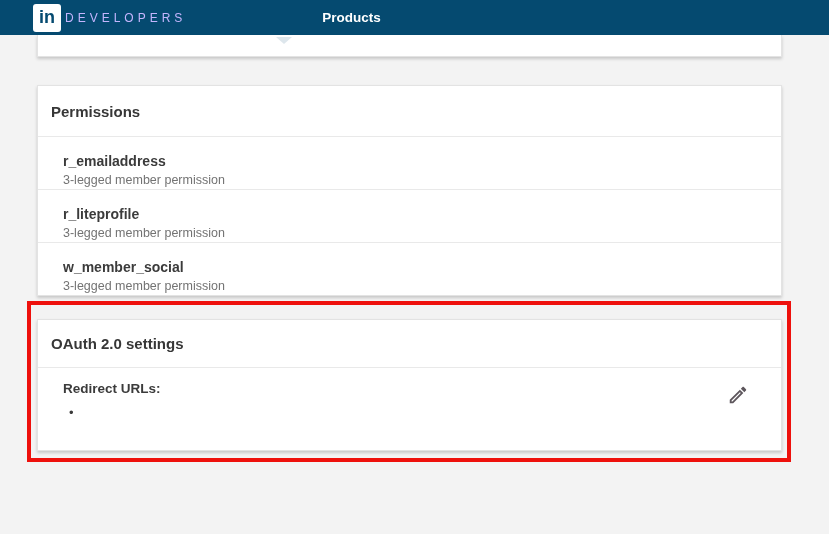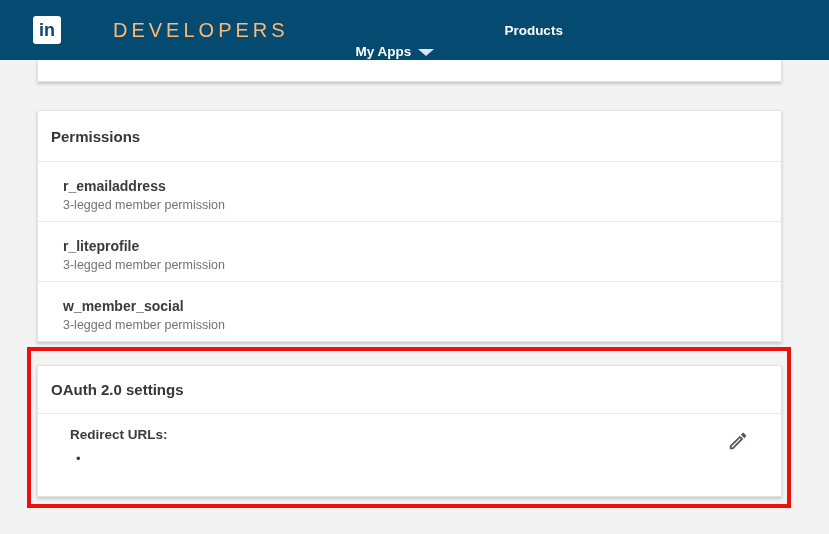--- a/index.html
+++ b/index.html
@@ -6,42 +6,41 @@
   html,body { width:829px; height:534px; }
   body {
     font-family:"Liberation Sans", sans-serif;
     background:#f3f3f3;
     overflow:hidden;
   }
   .viewport { position:relative; width:829px; height:534px; background:#f3f3f3; }
 
   
   .navbar {
-    height:60px;
+    height:35px;
     background:#054a70;
     display:flex;
     align-items:center;
     padding-left:33px;
-    gap:40px;
   }
   .logo-square {
     width:28px; height:28px;
     background:#ffffff;
     border-radius:3px;
     display:flex; align-items:center; justify-content:center;
     color:#054a70;
     font-weight:bold;
     font-size:18px;
     letter-spacing:0;
   }
   .brand {
-    color:#fdba74;
-    font-size:20px;
+    color:#c4b5fd;
+    font-size:12px;
     letter-spacing:4px;
-    margin-left:12px;
+    margin-left:4px;
     font-weight:400;
   }
   .nav-item {
     color:#ffffff;
     font-size:13.5px;
     font-weight:600;
     cursor:pointer;
     display:flex; align-items:center;
   }
   .nav-item.myapps { margin-left:27px;margin-top:43px; }
@@ -74,21 +73,21 @@
     display:flex; align-items:center;
     padding:0 13px;
     border-bottom:1px solid #e9e9e9;
   }
   .card-title {
     font-size:15px;
     color:#373737;
     font-weight:600;
   }
   .perm-row {
-    padding:16px 25px 9px;
+    padding:16px 25px 2px;
     border-bottom:1px solid #e9e9e9;
   }
   .perm-row:last-child { border-bottom:none; }
   .perm-name {
     font-size:14px;
     color:#3b3b3b;
     font-weight:600;
   }
   .perm-desc {
     font-size:12.5px;
@@ -101,21 +100,21 @@
     margin-left:27px;
     margin-top:5px;
     width:764px;
     border:4px solid #ee100c;
     padding:14px 5px 7px 6px;
   }
   .oauth-card { width:745px; }
   .oauth-header { height:48px; }
   .oauth-body {
     position:relative;
-    padding:13px 32px 0;
+    padding:13px 25px 0;
     height:82px;
   }
   .redirect-label {
     font-size:13.5px;
     color:#3b3b3b;
     font-weight:600;
   }
   .url-row {
     display:flex;
     align-items:flex-start;

